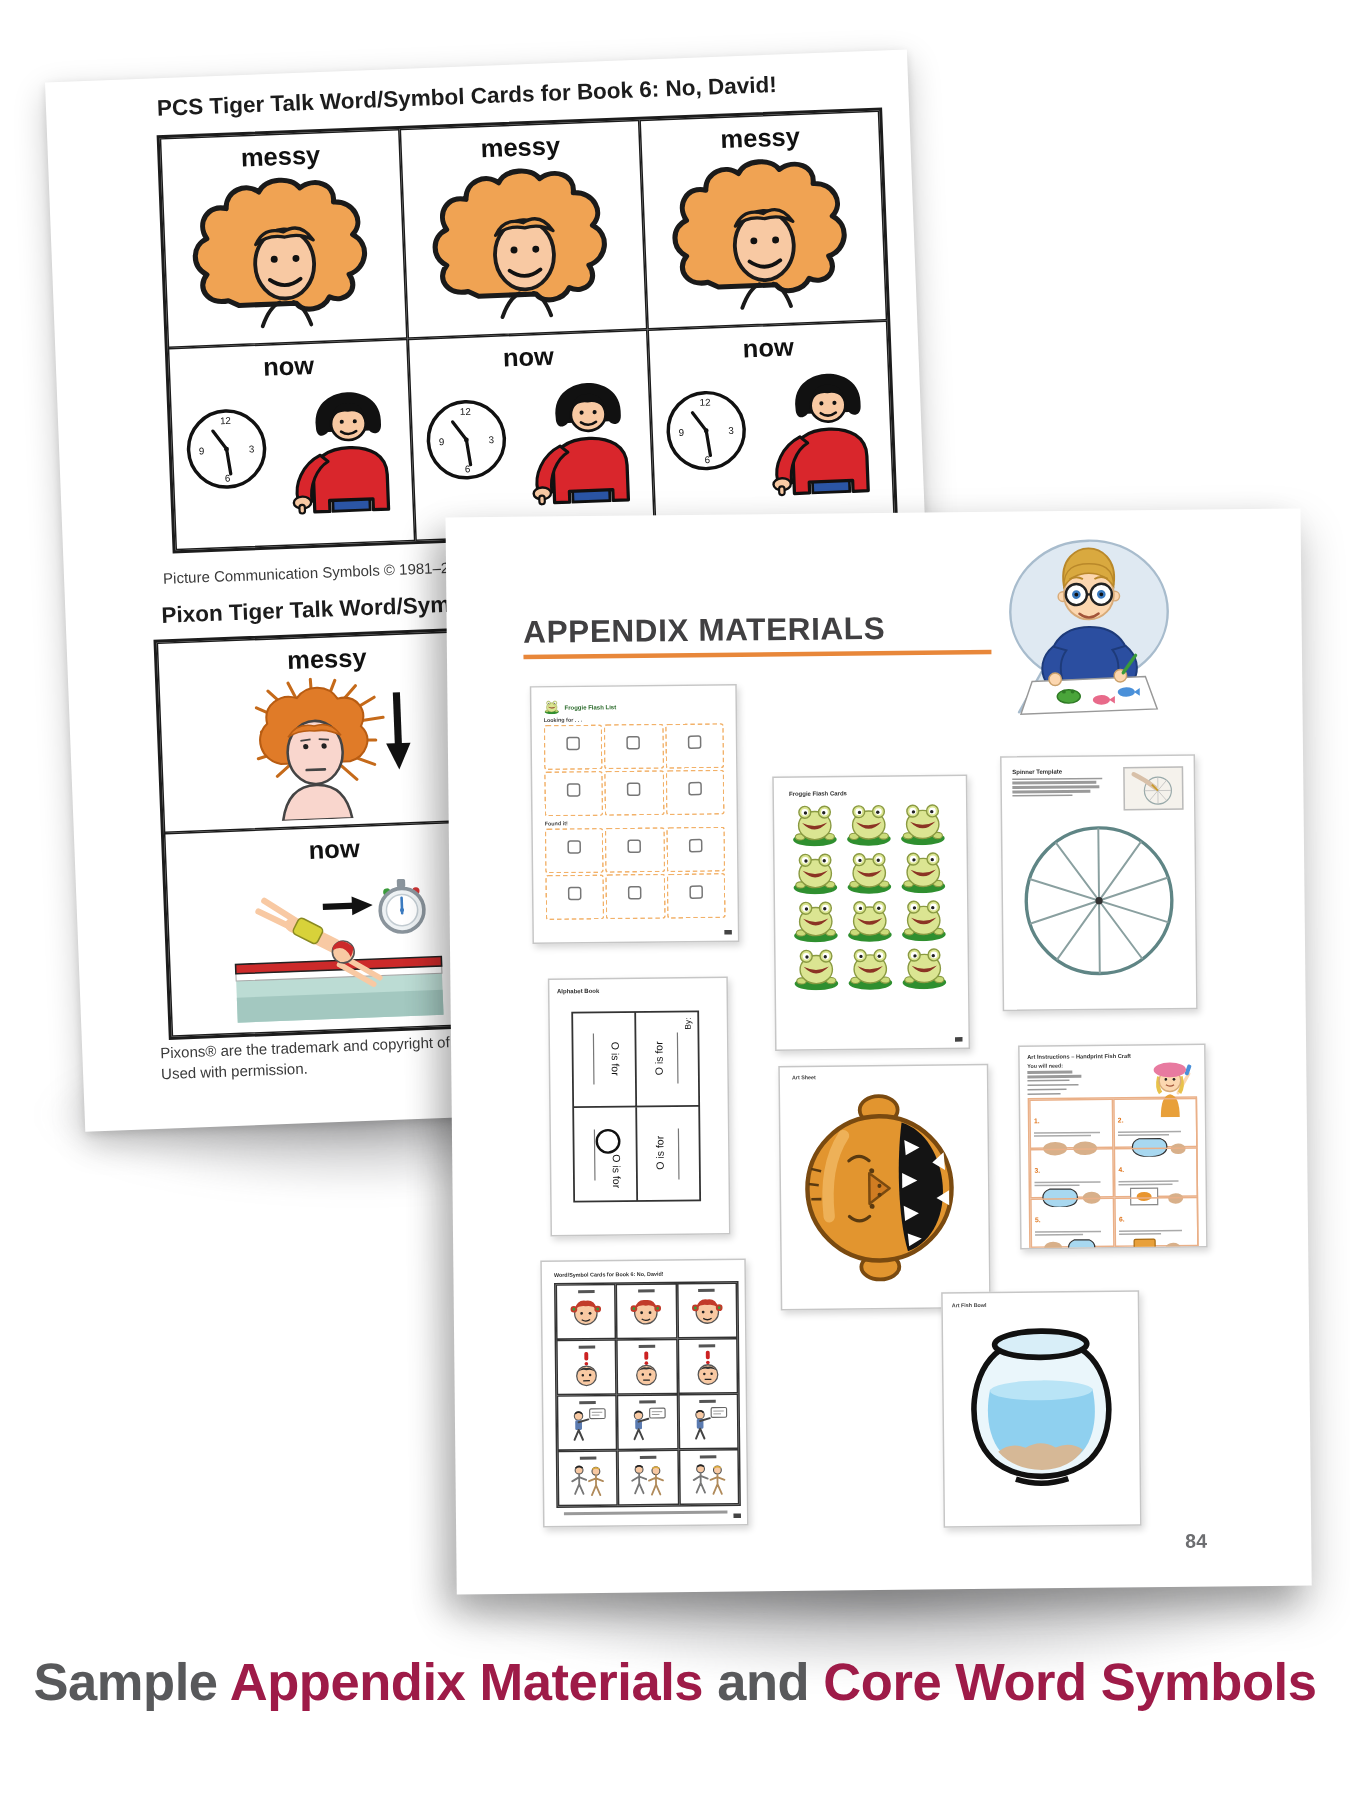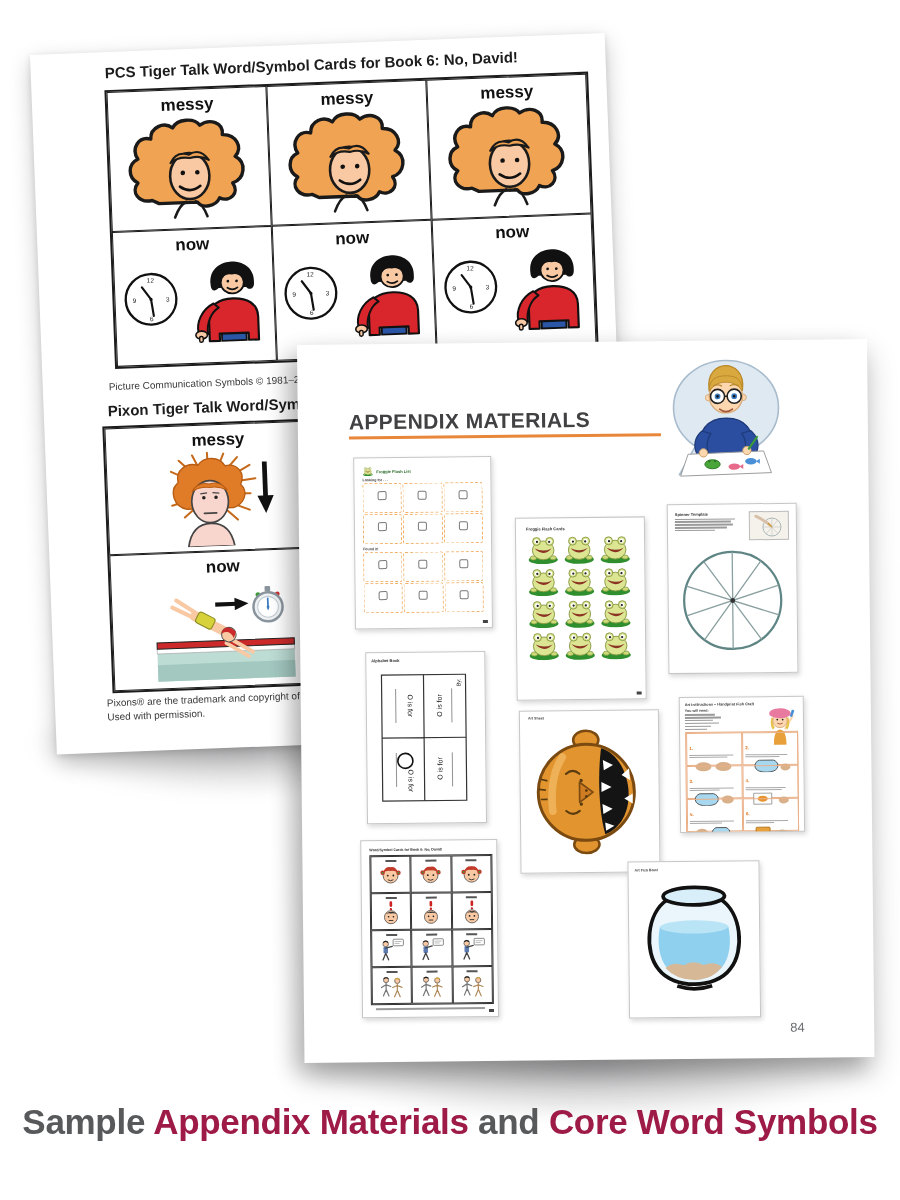--- a/index.html
+++ b/index.html
@@ -45,21 +45,21 @@
   .steps{display:grid;grid-template-columns:1fr 1fr;margin-top:2px;border:0.8px solid #eab088;}
   .step{height:33px;border:0.7px solid #eab088;position:relative;padding:1.5px 2px;box-sizing:border-box;}
   .stepno{font-size:4.5px;font-weight:bold;color:#e0761e;}
   .sbar{height:1.1px;background:#aaa;margin:1px 0;}
 
   .sc-grid{width:121px;border:1.2px solid #333;display:grid;grid-template-columns:repeat(3,1fr);margin-top:3px;}
   .sc-cell{height:35px;border:0.6px solid #333;position:relative;}
   .microbar{width:11px;height:2.5px;background:#555;margin:2.5px auto 1px;}
   .wide-bar{height:1.6px;background:#999;margin:3px auto 0;width:92%;}
 
-  .page-number{position:absolute;left:486px;top:680px;font-size:13px;font-weight:normal;color:#6d6e71;}
+  .page-number{position:absolute;left:486px;top:680px;font-size:13px;font-weight:bold;color:#6d6e71;}
 
   
   .caption{position:absolute;left:0;right:0;top:1102px;text-align:center;font-size:35px;
     font-weight:bold;color:#58595b;letter-spacing:-0.3px;z-index:3;}
   .caption .maroon{color:#9e1b48;}
 </style>
 </head>
 <body>
 
 <svg width="0" height="0" style="position:absolute" aria-hidden="true">

